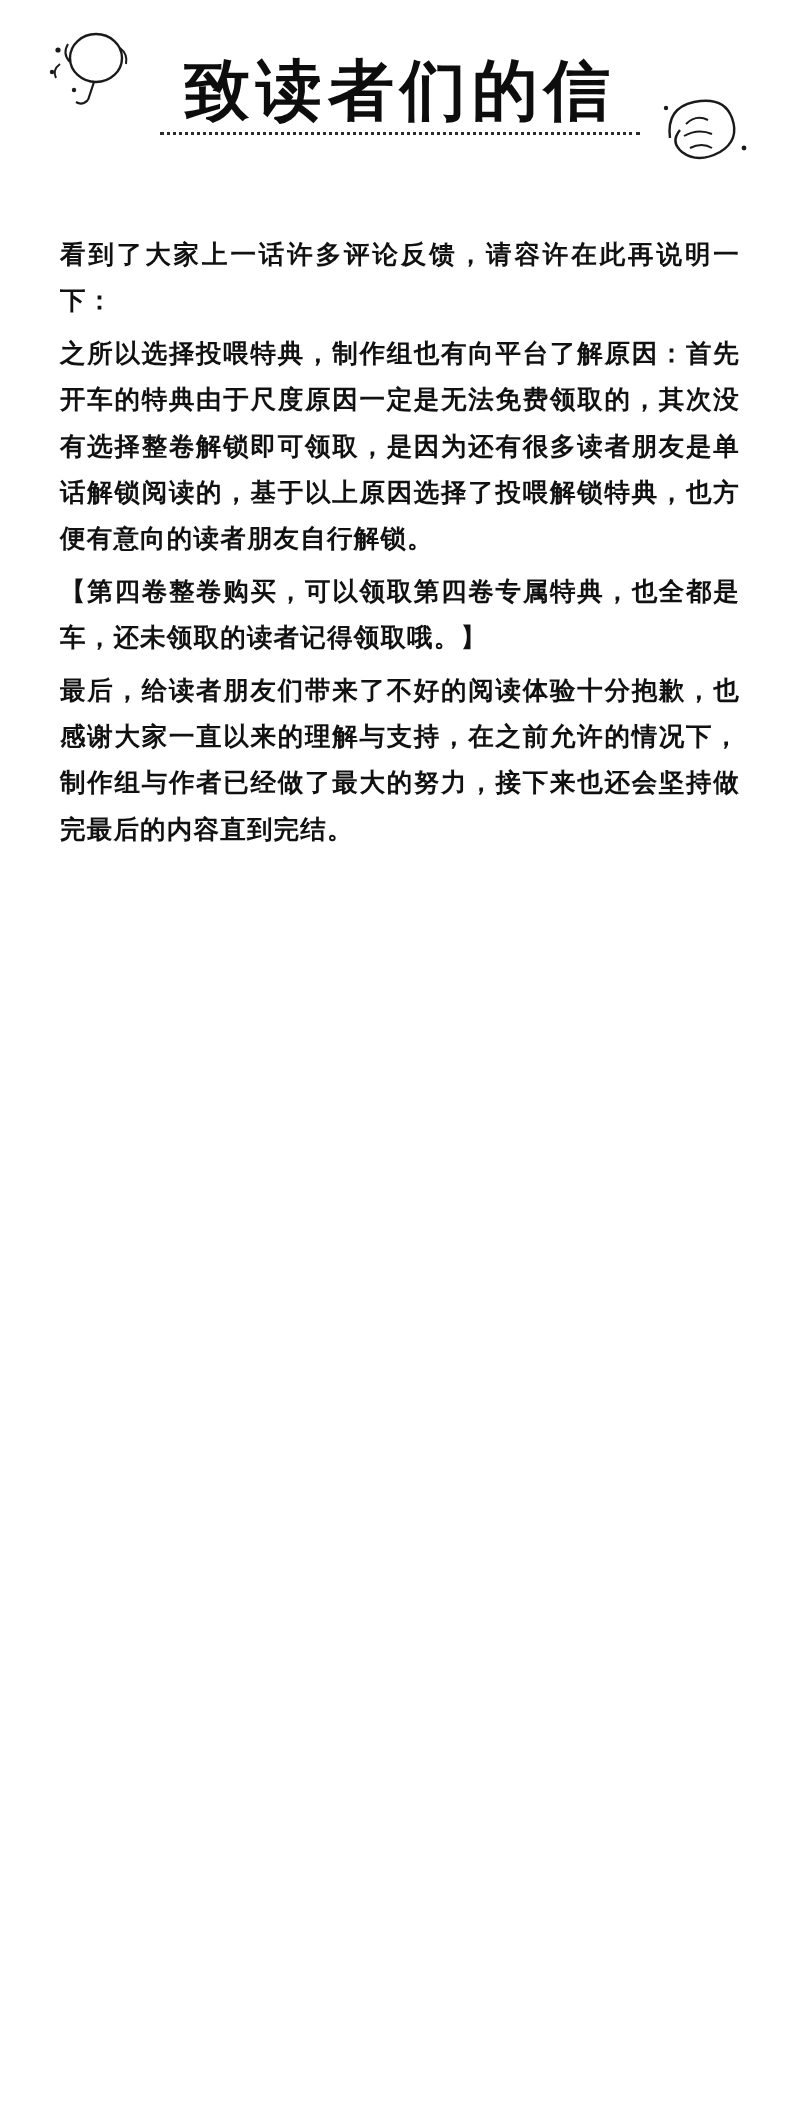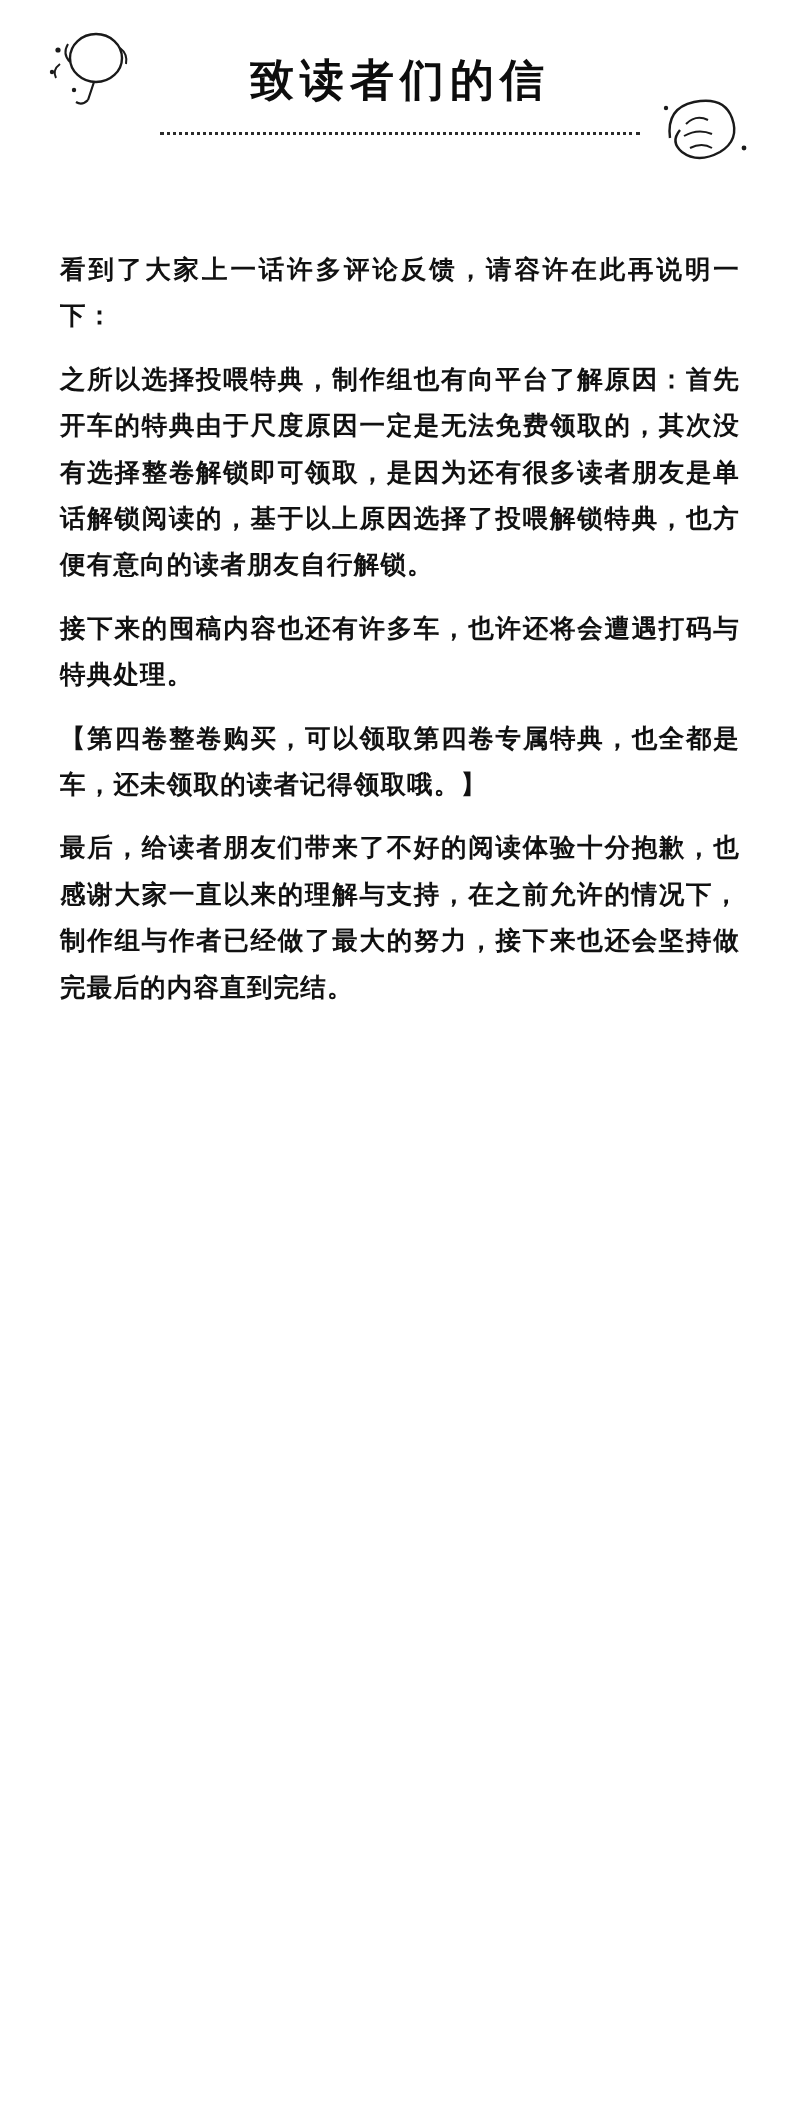--- a/index.html
+++ b/index.html
@@ -30,21 +30,21 @@
     height: 200px;
     width: 100%;
   }
   .header-title {
     position: absolute;
     left: 0;
     right: 0;
     top: 58px;
     text-align: center;
     font-family: "DejaVu Sans", sans-serif;
-    font-size: 44px;
+    font-size: 66px;
     font-weight: bold;
     letter-spacing: 6px;
     color: #0d0d0d;
     line-height: 1;
   }
   .header-rule {
     position: absolute;
     left: 160px;
     width: 480px;
     top: 132px;
@@ -66,27 +66,27 @@
     top: 78px;
     width: 110px;
     height: 90px;
   }
 
   
   .content {
     padding: 30px 60px 60px 60px;
   }
   .para {
-    font-family: Liberation Serif, serif;
+    font-family: Liberation Mono, monospace;
     font-size: 25.5px;
     font-weight: 700;
     line-height: 1.82;
     letter-spacing: 1.2px;
     color: #111111;
-    margin: 17px 0 6px 0;
+    margin: 4px 0 6px 0;
     text-align: justify;
     text-justify: inter-character;
     word-break: break-all;
   }
   .para:last-child {
     margin-bottom: 0;
   }
 </style>
 </head>
 <body>
@@ -116,18 +116,17 @@
       <path d="M34 58 q14 -8 28 -2" fill="none" stroke="#1a1a1a" stroke-width="2"></path>
       <path d="M40 70 q12 -6 22 0" fill="none" stroke="#1a1a1a" stroke-width="2"></path>
       <circle cx="94" cy="70" r="2.4" fill="#1a1a1a"></circle>
       <circle cx="16" cy="30" r="2.2" fill="#1a1a1a"></circle>
     </svg>
   </div>
 
   <div class="content">
     <p class="para">看到了大家上一话许多评论反馈，请容许在此再说明一下：</p>
     <p class="para">之所以选择投喂特典，制作组也有向平台了解原因：首先开车的特典由于尺度原因一定是无法免费领取的，其次没有选择整卷解锁即可领取，是因为还有很多读者朋友是单话解锁阅读的，基于以上原因选择了投喂解锁特典，也方便有意向的读者朋友自行解锁。</p>
-    <p class="para">接下来的囤稿内容也还有许多车，也许还将会遭遇打码与特典处理。</p>
     <p class="para">【第四卷整卷购买，可以领取第四卷专属特典，也全都是车，还未领取的读者记得领取哦。】</p>
     <p class="para">最后，给读者朋友们带来了不好的阅读体验十分抱歉，也感谢大家一直以来的理解与支持，在之前允许的情况下，制作组与作者已经做了最大的努力，接下来也还会坚持做完最后的内容直到完结。</p>
   </div>
 
 </div>
 
 </body></html>

